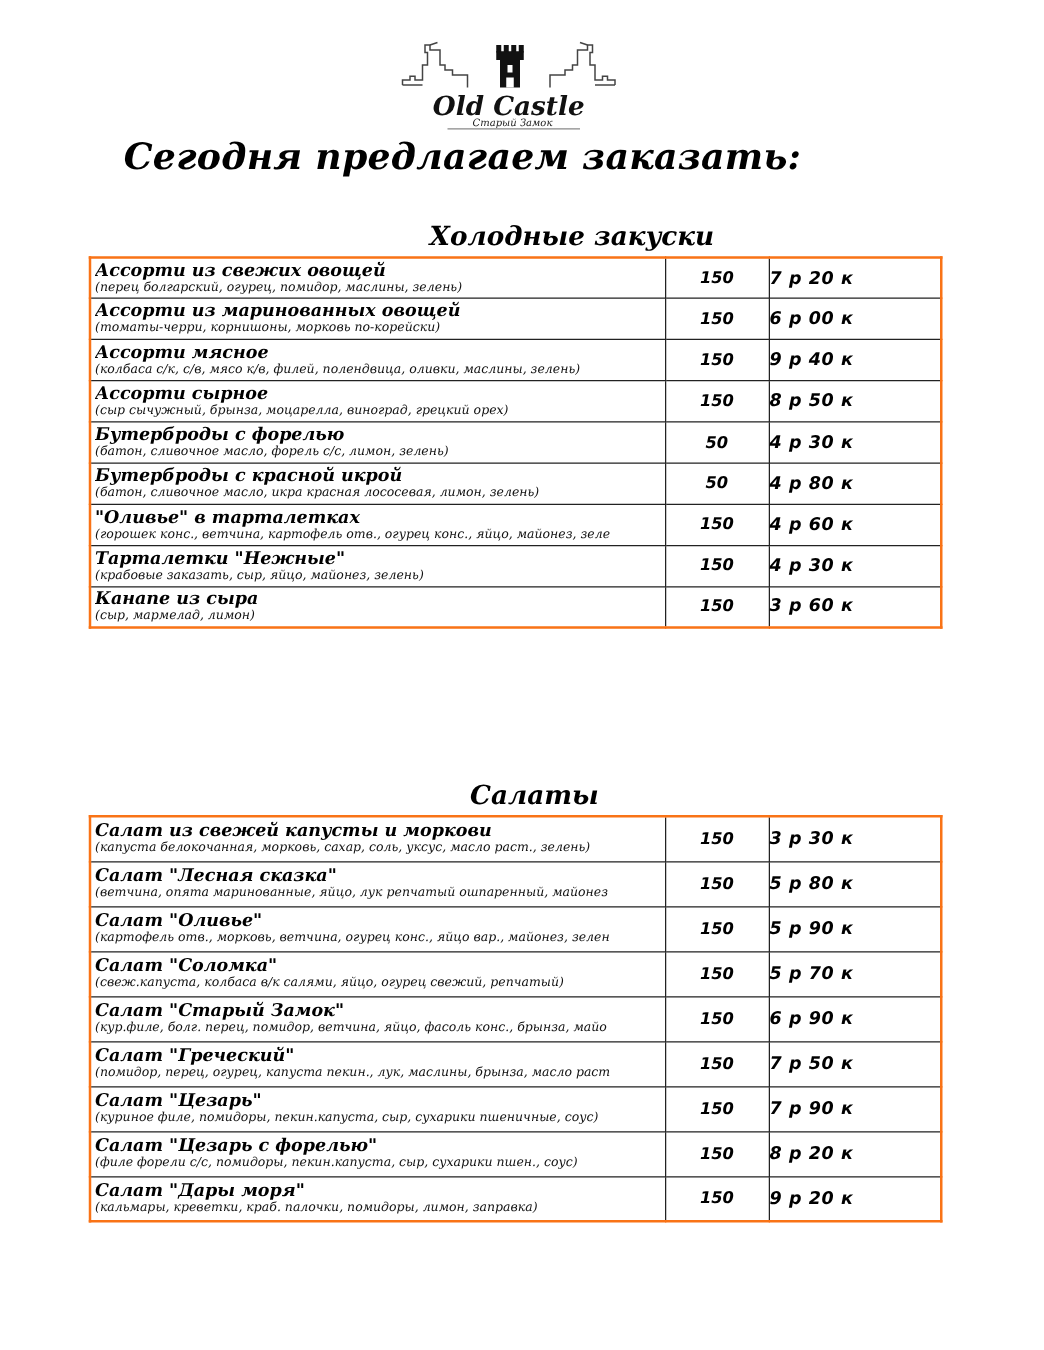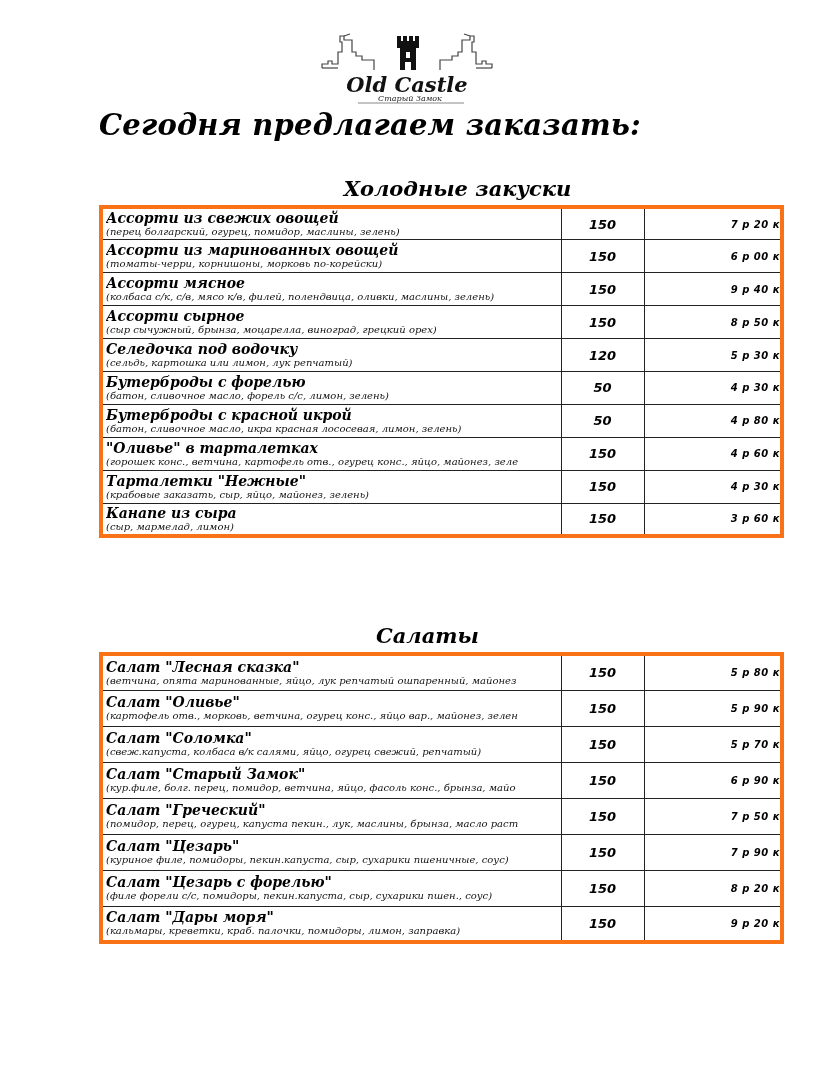--- a/index.html
+++ b/index.html
@@ -3,34 +3,34 @@
 <meta charset="utf-8">
 <style>
   html, body { margin: 0; padding: 0; background: #ffffff; }
   body { width: 835px; height: 1080px; position: relative; overflow: hidden; color: #000; font-family: "DejaVu Serif", serif; }
   .logo { position: absolute; left: 318px; top: 28px; width: 178px; height: 76px; }
   .logo svg { display: block; }
   .page-title { position: absolute; left: 0; width: 740px; top: 108px; text-align: center; font-family: "DejaVu Serif", serif; font-weight: bold; font-style: italic; font-size: 29px; letter-spacing: 0.2px; }
   .section-title { position: absolute; left: 0; width: 835px; text-align: center; font-family: "DejaVu Serif", serif; font-weight: bold; font-style: italic; font-size: 21px; }
   .section-title.cold { top: 176px; left: 40px; }
   .section-title.salads { top: 623px; left: 10px; }
-  table.menu { position: absolute; left: 99px; width: 681px; border-collapse: collapse; border: 4px solid #f97316; table-layout: fixed; }
+  table.menu { position: absolute; left: 71px; width: 681px; border-collapse: collapse; border: 2px solid #f97316; table-layout: fixed; }
   table.menu.cold { top: 205px; }
   table.menu.salads { top: 652px; }
   table.menu td { border: 1.5px solid #222; padding: 0; vertical-align: middle; }
   col.c-name { width: 460px; }
   col.c-weight { width: 83px; }
   col.c-price { width: 138px; }
   table.cold tr { height: 32.9px; }
   table.salads tr { height: 36px; }
   .cell-name { padding-left: 3px !important; overflow: hidden; white-space: nowrap; }
   .dish-name { display: block; font-family: "DejaVu Serif", serif; font-weight: bold; font-style: italic; font-size: 14px; line-height: 16px; white-space: nowrap; overflow: hidden; }
   .dish-desc { display: block; font-family: "DejaVu Serif", serif; font-style: italic; font-size: 10px; line-height: 12px; white-space: nowrap; overflow: hidden; color: #111; }
   .cell-weight { text-align: center; font-family: "DejaVu Sans", sans-serif; font-weight: bold; font-style: italic; font-size: 13px; margin-top: 48px; }
-  .cell-price { text-align: right; font-family: "DejaVu Sans", sans-serif; font-weight: bold; font-style: italic; font-size: 10px; letter-spacing: 0.5px; }
+  .cell-price { text-align: left; font-family: "DejaVu Sans", sans-serif; font-weight: bold; font-style: italic; font-size: 14px; letter-spacing: 0.5px; }
 </style>
 </head>
 <body>
 
 <div class="logo">
   <svg width="178" height="76" viewBox="0 0 178 76">
 
     <g fill="none" stroke="#444" stroke-width="1.2">
       <polyline points="4,40 4,36 10,36 10,33 14,33 14,36 20,36 20,24 24,24 24,14 22,14 22,8 26,8 26,12 34,12 34,24 38,24 38,28 44,28 44,32 56,32 56,42"></polyline>
       <polyline points="4,40 20,40"></polyline>
@@ -93,28 +93,20 @@
       <tr>
         <td class="cell-name">
           <span class="dish-name">Ассорти сырное</span>
           <span class="dish-desc">(сыр сычужный, брынза, моцарелла, виноград, грецкий орех)</span>
         </td>
         <td class="cell-weight">150</td>
         <td class="cell-price">8 р 50 к</td>
       </tr>
       <tr>
         <td class="cell-name">
-          <span class="dish-name">Селедочка под водочку</span>
-          <span class="dish-desc">(сельдь, картошка или  лимон, лук репчатый)</span>
-        </td>
-        <td class="cell-weight">120</td>
-        <td class="cell-price">5 р 30 к</td>
-      </tr>
-      <tr>
-        <td class="cell-name">
           <span class="dish-name">Бутерброды с форелью</span>
           <span class="dish-desc">(батон, сливочное масло, форель с/с, лимон, зелень)</span>
         </td>
         <td class="cell-weight">50</td>
         <td class="cell-price">4 р 30 к</td>
       </tr>
       <tr>
         <td class="cell-name">
           <span class="dish-name">Бутерброды с красной икрой</span>
           <span class="dish-desc">(батон, сливочное масло, икра красная лососевая, лимон, зелень)</span>
@@ -152,20 +144,28 @@
 <div class="section-title salads">Салаты</div>
 <table class="menu salads">
   <colgroup>
       <col class="c-name">
       <col class="c-weight">
       <col class="c-price">
     </colgroup>
   <tbody id="salads-body">
       <tr>
         <td class="cell-name">
+          <span class="dish-name">Салат из свежей капусты и моркови</span>
+          <span class="dish-desc">(капуста белокочанная, морковь, сахар, соль, уксус, масло раст., зелень)</span>
+        </td>
+        <td class="cell-weight">150</td>
+        <td class="cell-price">3 р 30 к</td>
+      </tr>
+      <tr>
+        <td class="cell-name">
           <span class="dish-name">Салат "Лесная сказка"</span>
           <span class="dish-desc">(ветчина, опята маринованные, яйцо, лук репчатый ошпаренный, майонез</span>
         </td>
         <td class="cell-weight">150</td>
         <td class="cell-price">5 р 80 к</td>
       </tr>
       <tr>
         <td class="cell-name">
           <span class="dish-name">Салат "Оливье"</span>
           <span class="dish-desc">(картофель отв., морковь, ветчина, огурец конс., яйцо вар., майонез, зелен</span>

